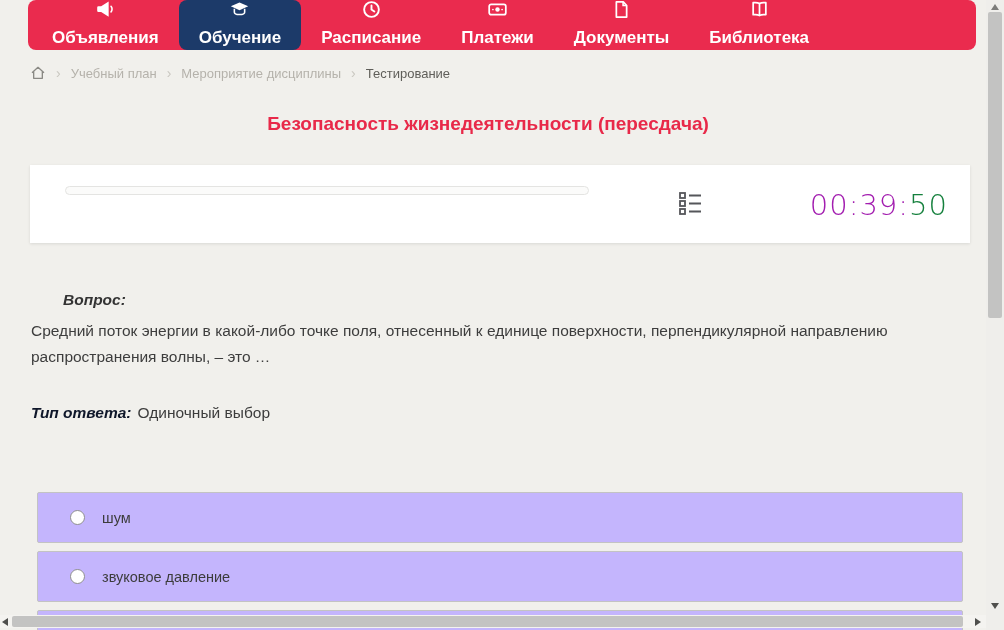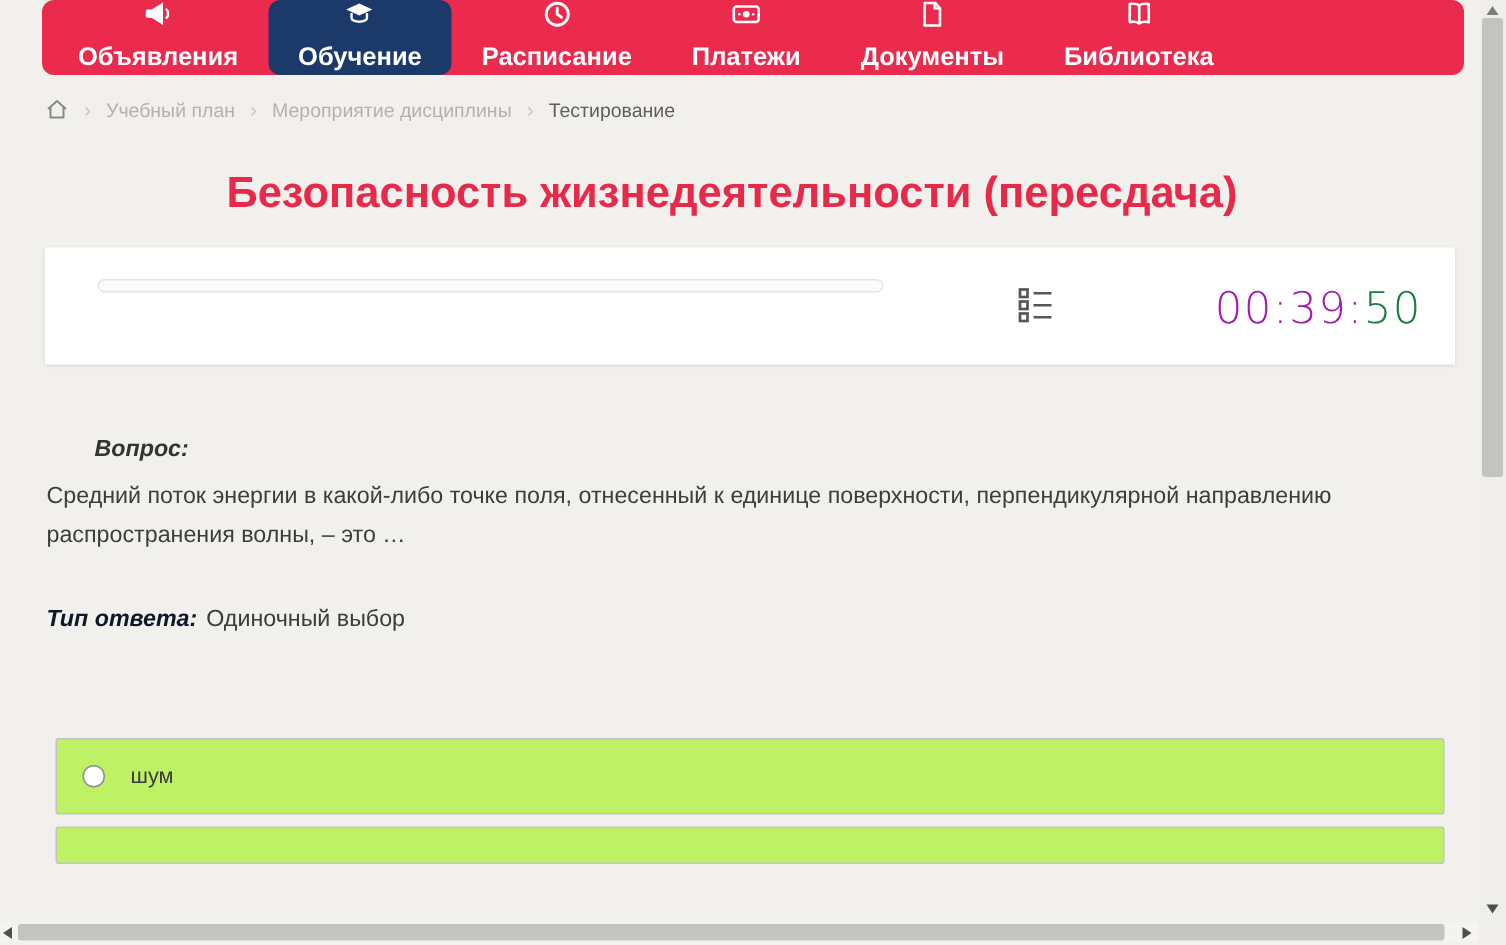--- a/index.html
+++ b/index.html
@@ -33,21 +33,21 @@
     font-size:13px; color:#b5b2ab;
   }
   .crumb { cursor:pointer; }
   .crumb.current { color:#5f5e59; cursor:default; }
   .crumb-sep { color:#c9c7c0; font-size:14px; }
   .home-ico { width:16px; height:16px; cursor:pointer; }
 
   
   .page-title {
     position:absolute; top:113px; left:0; width:976px;
-    text-align:center; color:#e82949; font-size:29px; font-weight:bold;
+    text-align:center; color:#e82949; font-size:19px; font-weight:bold;
   }
 
   
   .qcard {
     position:absolute; left:30px; top:165px; width:940px; height:78px;
     background:#ffffff; box-shadow:0 1px 3px rgba(0,0,0,.10);
     display:flex; align-items:flex-start;
     padding:21px 22px 0 35px;
   }
   .qcard-left { width:524px; }
@@ -76,22 +76,22 @@
   
   .qbody { position:absolute; left:31px; top:291px; width:912px; font-size:15.5px; }
   .qlabel { font-weight:bold; font-style:italic; color:#333; margin-bottom:9px;margin-left:32px; }
   .qtext  { line-height:26px; color:#3d3d3d; }
   .atype  { position:absolute; left:31px; top:404px; font-size:15.5px; }
   .atype b { font-style:italic; margin-right:6px; color:#0f172a; }
 
   
   .options { position:absolute; left:37px; top:492px; width:926px; }
   .option {
-    height:51px; background:#bef264; border:1px solid #c3c3c3; border-radius:2px;
-    display:flex; align-items:center; padding:0 17px; margin-bottom:8px;
+    height:51px; background:#c4b5fd; border:1px solid #c3c3c3; border-radius:2px;
+    display:flex; align-items:center; padding:0 32px; margin-bottom:8px;
     cursor:pointer;
   }
   .option.partial { height:25px; margin-bottom:0; }
   .radio {
     width:15px; height:15px; border:1px solid #8f8f8f; border-radius:50%;
     background:#fff; margin-right:17px; flex:0 0 auto;
   }
   .opt-label { font-size:14.5px; color:#3c3c3c; }
 
   
@@ -214,20 +214,24 @@
 
 <div class="atype">
   <b>Тип ответа:</b><span>Одиночный выбор</span>
 </div>
 
 <div class="options">
   <div class="option">
     <span class="radio"></span>
     <span class="opt-label">шум</span>
   </div>
+  <div class="option">
+    <span class="radio"></span>
+    <span class="opt-label">звуковое давление</span>
+  </div>
   <div class="option partial"></div>
 </div>
 
 <div class="vscroll">
   <div class="tri tri-up"></div>
   <div class="thumb"></div>
   <div class="tri tri-down"></div>
 </div>
 <div class="vcorner"></div>
 <div class="hscroll">

